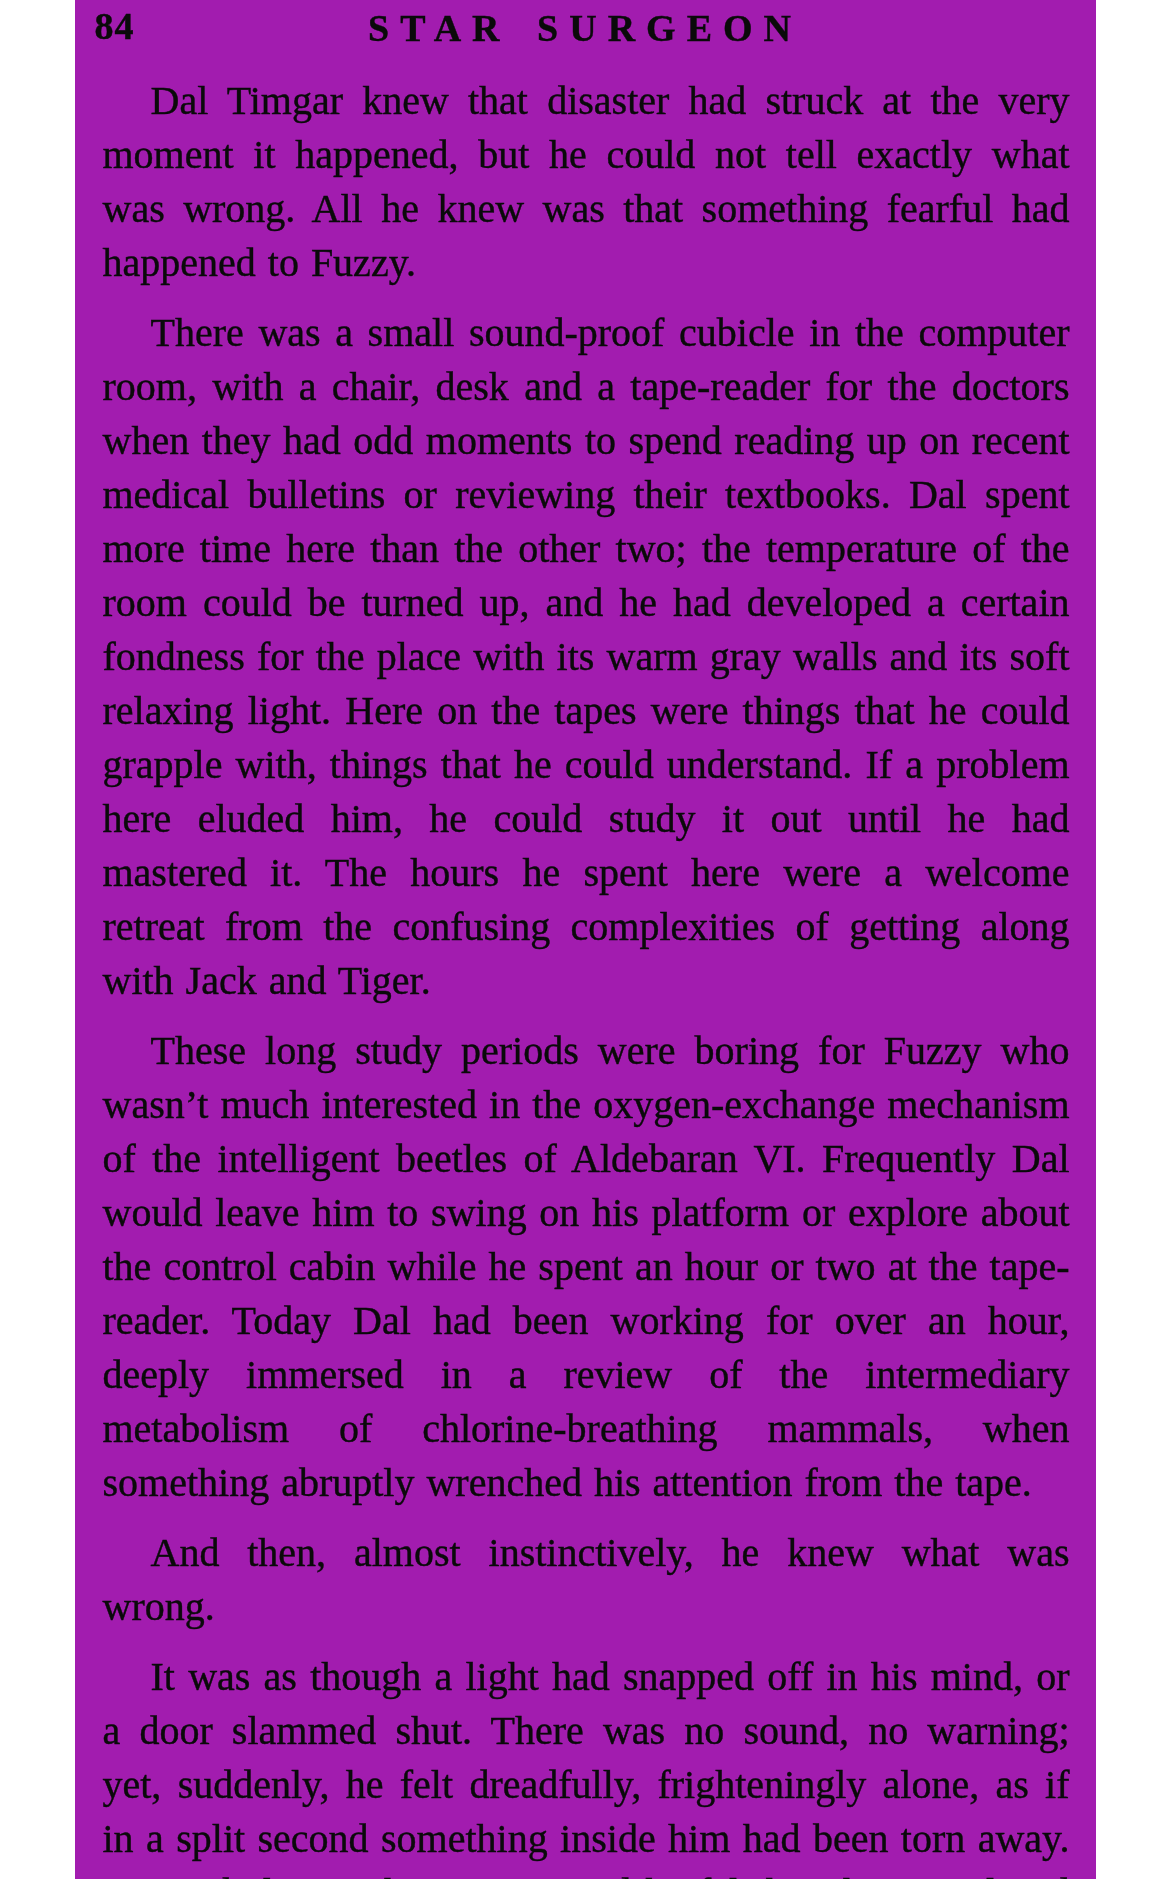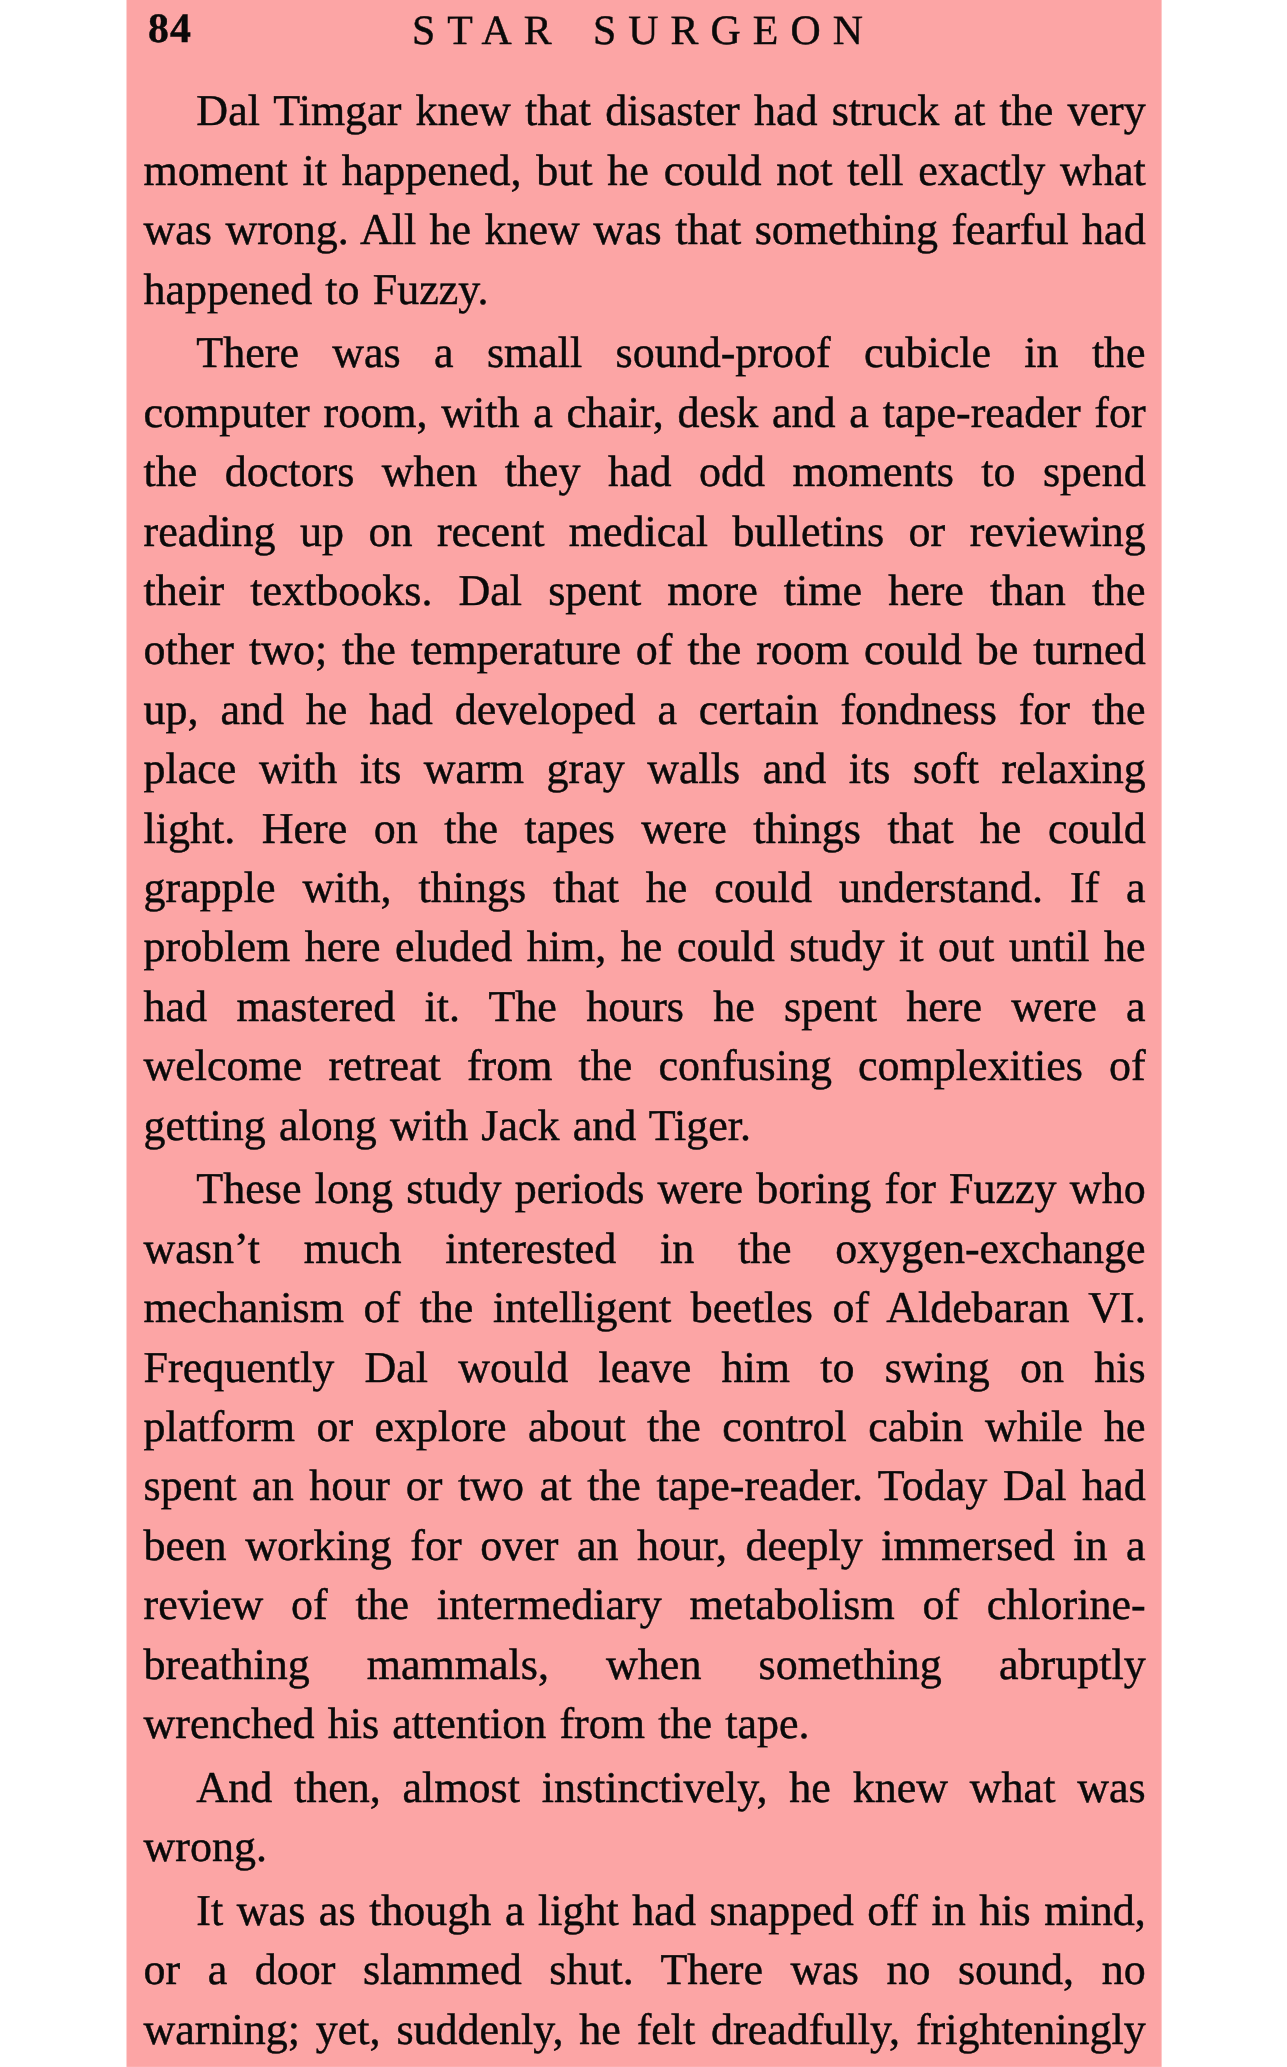--- a/index.html
+++ b/index.html
@@ -2,24 +2,24 @@
 <html><head>
 <meta charset="utf-8">
 <style>
   html, body {
     margin: 0;
     padding: 0;
     background: #ffffff;
   }
   .page {
     position: relative;
-    width: 941px;
+    width: 1021px;
     height: 1879px;
     margin: 0 auto;
-    background: #fca5a5;
+    background: #a21caf;
     overflow: hidden;
     font-family: "Liberation Serif", serif;
     color: #0a0a0a;
     -webkit-text-stroke: 0.4px #0a0a0a;
   }
   .page-header {
     position: relative;
     height: 52px;
     padding-top: 6px;
   }
@@ -27,33 +27,33 @@
     position: absolute;
     left: 20px;
     top: 4px;
     font-size: 38px;
     font-weight: bold;
     letter-spacing: 1px;
   }
   .running-title {
     text-align: center;
     font-size: 38px;
-    font-weight: normal;
+    font-weight: bold;
     letter-spacing: 11px;
     word-spacing: 6px;
   }
   .body-text {
     margin: 16px 10px 0 12px;
     font-size: 40px;
     line-height: 54px;
     text-align: justify;
     word-spacing: 2px;
   }
   .body-text p {
-    margin: 4px;
+    margin: 16px;
     padding: 0;
     text-indent: 48px;
   }
 </style>
 </head>
 <body>
 
 <div class="page">
 
   <div class="page-header">

